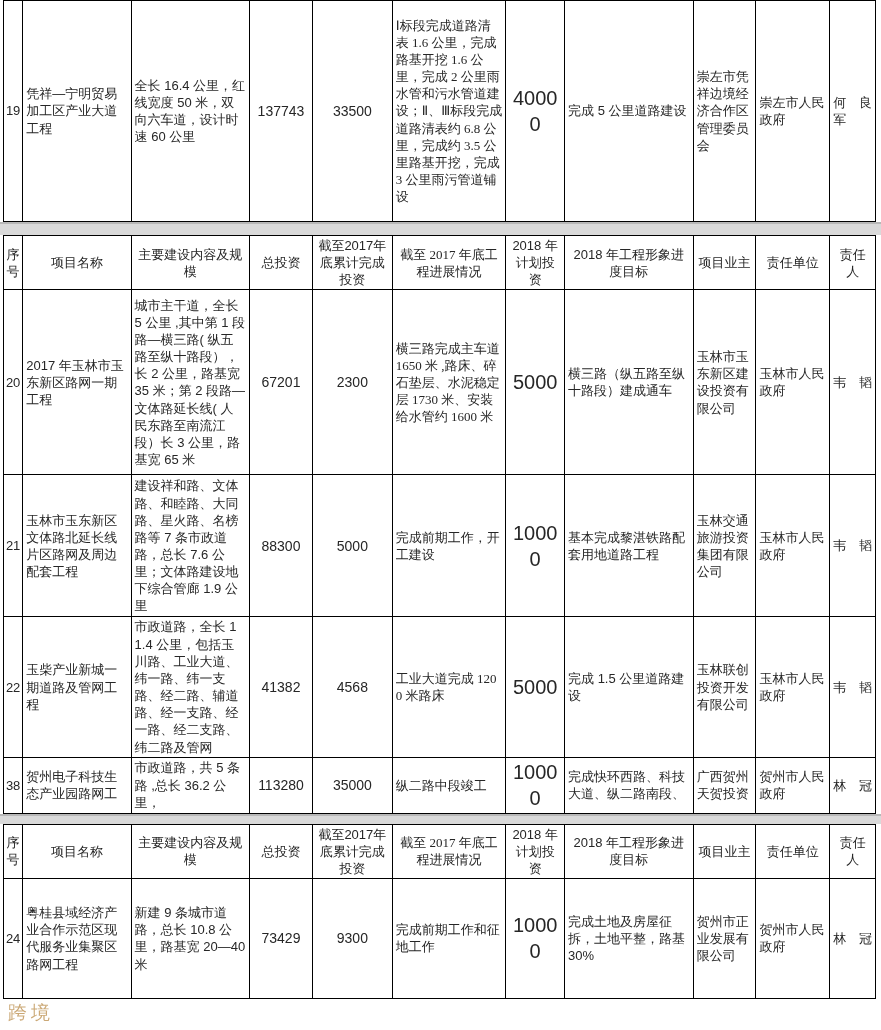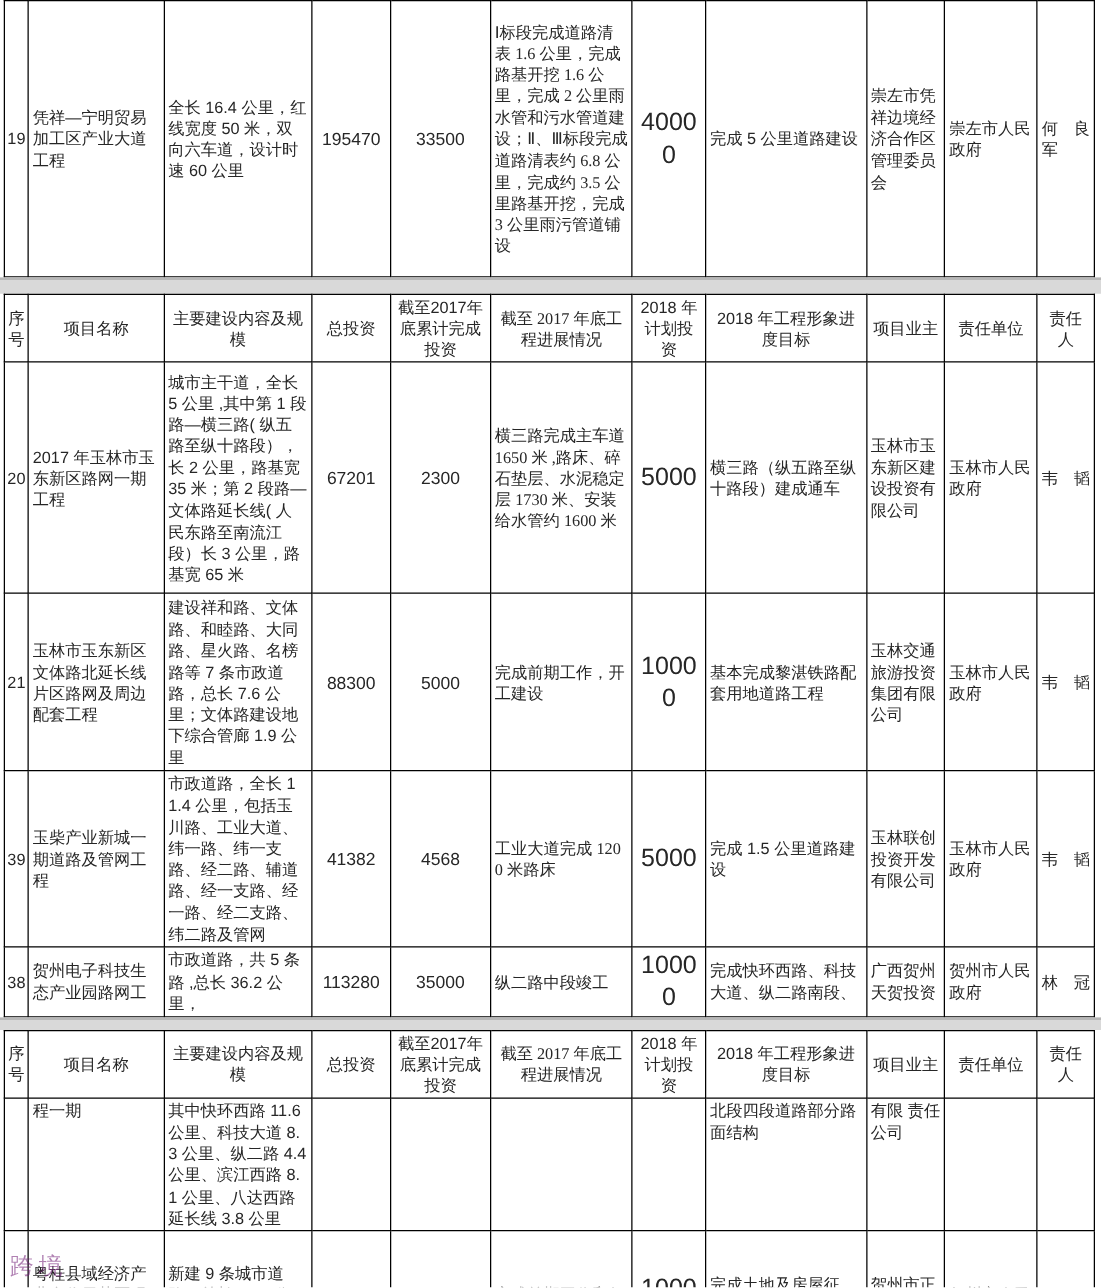--- a/index.html
+++ b/index.html
@@ -57,39 +57,39 @@
     background:#d9d9d9;
     border-top:2px solid #b7b7b7;
     box-sizing:border-box;
   }
   .gap1{height:13px;}
   .gap2{height:10px;}
   .watermark{
     position:absolute;
     left:8px;top:1000px;
     font-size:19px;
-    color:#701a75;
+    color:#a16207;
     opacity:.55;
     filter:blur(0.6px);
     letter-spacing:4px;
     pointer-events:none;
   }
 </style>
 </head>
 <body>
 
 <div class="page">
 
   <table>
     <tbody>
         <tr class="h223">
       <td class="c-no">19</td>
       <td class="c-name">凭祥—宁明贸易加工区产业大道工程</td>
       <td class="c-content">全长 16.4 公里，红线宽度 50 米，双向六车道，设计时速 60 公里</td>
-      <td class="c-total">195470</td>
+      <td class="c-total">137743</td>
       <td class="c-done">33500</td>
       <td class="c-progress">Ⅰ标段完成道路清表 1.6 公里，完成路基开挖 1.6 公里，完成 2 公里雨水管和污水管道建设；Ⅱ、Ⅲ标段完成道路清表约 6.8 公里，完成约 3.5 公里路基开挖，完成 3 公里雨污管道铺设</td>
       <td class="c-plan">40000</td>
       <td class="c-target">完成 5 公里道路建设</td>
       <td class="c-owner">崇左市凭祥边境经济合作区管理委员会</td>
       <td class="c-unit">崇左市人民政府</td>
       <td class="c-person">何良军</td>
     </tr>
   </tbody>
     </table>
@@ -131,21 +131,21 @@
       <td class="c-total">88300</td>
       <td class="c-done">5000</td>
       <td class="c-progress">完成前期工作，开工建设</td>
       <td class="c-plan">10000</td>
       <td class="c-target">基本完成黎湛铁路配套用地道路工程</td>
       <td class="c-owner">玉林交通旅游投资集团有限公司</td>
       <td class="c-unit">玉林市人民政府</td>
       <td class="c-person">韦 韬</td>
     </tr>
     <tr class="h125">
-      <td class="c-no">39</td>
+      <td class="c-no">22</td>
       <td class="c-name">玉柴产业新城一期道路及管网工程</td>
       <td class="c-content">市政道路，全长 11.4 公里，包括玉川路、工业大道、纬一路、纬一支路、经二路、辅道路、经一支路、经一路、经二支路、纬二路及管网</td>
       <td class="c-total">41382</td>
       <td class="c-done">4568</td>
       <td class="c-progress">工业大道完成 1200 米路床</td>
       <td class="c-plan">5000</td>
       <td class="c-target">完成 1.5 公里道路建设</td>
       <td class="c-owner">玉林联创投资开发有限公司</td>
       <td class="c-unit">玉林市人民政府</td>
       <td class="c-person">韦 韬</td>
@@ -176,33 +176,20 @@
       <td class="c-content">主要建设内容及规模</td>
       <td class="c-total">总投资</td>
       <td class="c-done">截至2017年底累计完成投资</td>
       <td class="c-progress">截至 2017 年底工程进展情况</td>
       <td class="c-plan">2018 年计划投资</td>
       <td class="c-target">2018 年工程形象进度目标</td>
       <td class="c-owner">项目业主</td>
       <td class="c-unit">责任单位</td>
       <td class="c-person">责任人</td>
     </tr>
-    <tr class="h105 vtop">
-      <td class="c-no"></td>
-      <td class="c-name">程一期</td>
-      <td class="c-content">其中快环西路 11.6 公里、科技大道 8.3 公里、纵二路 4.4 公里、滨江西路 8.1 公里、八达西路延长线 3.8 公里</td>
-      <td class="c-total"></td>
-      <td class="c-done"></td>
-      <td class="c-progress"></td>
-      <td class="c-plan"></td>
-      <td class="c-target">北段四段道路部分路面结构</td>
-      <td class="c-owner">有限 责任公司</td>
-      <td class="c-unit"></td>
-      <td class="c-person"></td>
-    </tr>
     <tr class="h120">
       <td class="c-no">24</td>
       <td class="c-name">粤桂县域经济产业合作示范区现代服务业集聚区路网工程</td>
       <td class="c-content">新建 9 条城市道路，总长 10.8 公里，路基宽 20—40 米</td>
       <td class="c-total">73429</td>
       <td class="c-done">9300</td>
       <td class="c-progress">完成前期工作和征地工作</td>
       <td class="c-plan">10000</td>
       <td class="c-target">完成土地及房屋征拆，土地平整，路基 30%</td>
       <td class="c-owner">贺州市正业发展有限公司</td>

